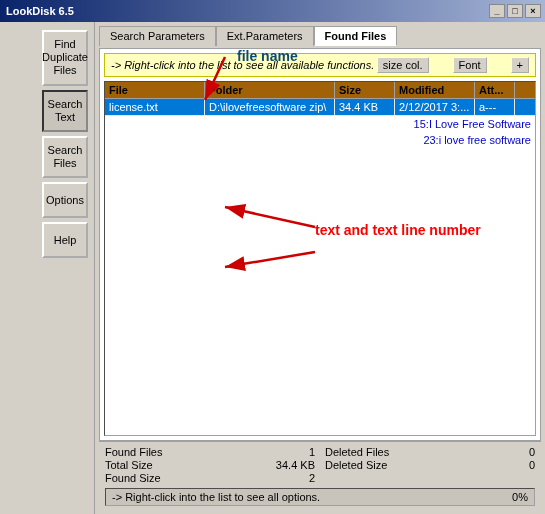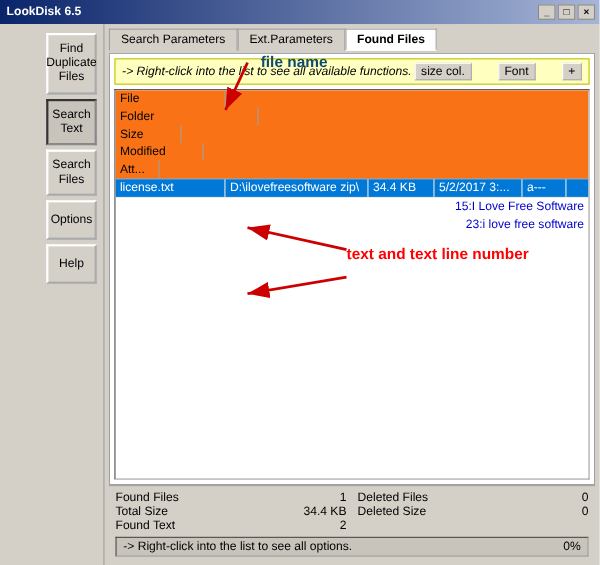--- a/index.html
+++ b/index.html
@@ -134,25 +134,24 @@
 
     
     .file-list {
       flex: 1;
       overflow-y: auto;
       border: 1px inset #a0a0a0;
       background: #ffffff;
     }
     .file-list-header {
       display: flex;
-      background: #f97316;
+      background: #a16207;
       border-bottom: 1px solid #a0a0a0;
       font-size: 11px;
-      font-weight: normal;
-      flex-direction: column;
+      font-weight: bold;
     }
     .file-list-header .col {
       padding: 2px 4px;
       border-right: 1px solid #a0a0a0;
       flex-shrink: 0;
     }
     .col-file { width: 100px; }
     .col-folder { width: 130px; }
     .col-size { width: 60px; }
     .col-modified { width: 80px; }
@@ -328,21 +327,21 @@
           <div class="col col-folder">Folder</div>
           <div class="col col-size">Size</div>
           <div class="col col-modified">Modified</div>
           <div class="col col-att">Att...</div>
         </div>
 
         <div class="file-row selected">
           <div class="col col-file">license.txt</div>
           <div class="col col-folder">D:\ilovefreesoftware zip\</div>
           <div class="col col-size">34.4 KB</div>
-          <div class="col col-modified">5/2/2017 3:...</div>
+          <div class="col col-modified">2/12/2017 3:...</div>
           <div class="col col-att">a---</div>
         </div>
 
         <div class="found-text-row">15:I Love Free Software</div>
         <div class="found-text-row">23:i love free software</div>
       </div>
 
     </div>
 
     <div class="status-area">
@@ -357,21 +356,21 @@
         </div>
         <div class="status-row">
           <span class="status-label">Total Size</span>
           <span class="status-value">34.4 KB</span>
         </div>
         <div class="status-row">
           <span class="status-label">Deleted Size</span>
           <span class="status-value">0</span>
         </div>
         <div class="status-row">
-          <span class="status-label">Found Text</span>
+          <span class="status-label">Found Size</span>
           <span class="status-value">2</span>
         </div>
         <div class="status-row"></div>
       </div>
       <div class="status-bottom">
         <span>-&gt; Right-click into the list to see all options.</span>
         <span>0%</span>
       </div>
     </div>
 

